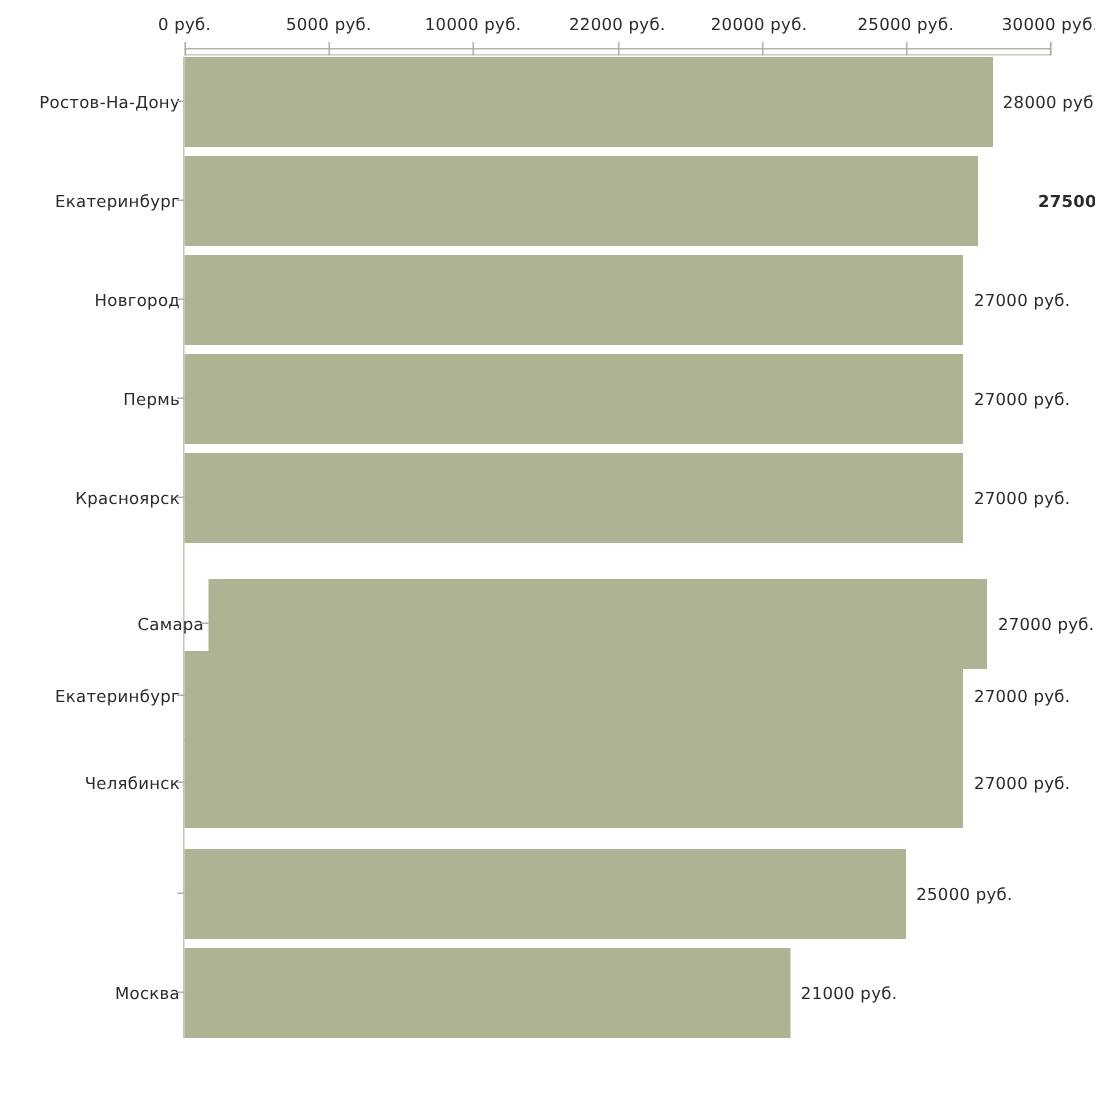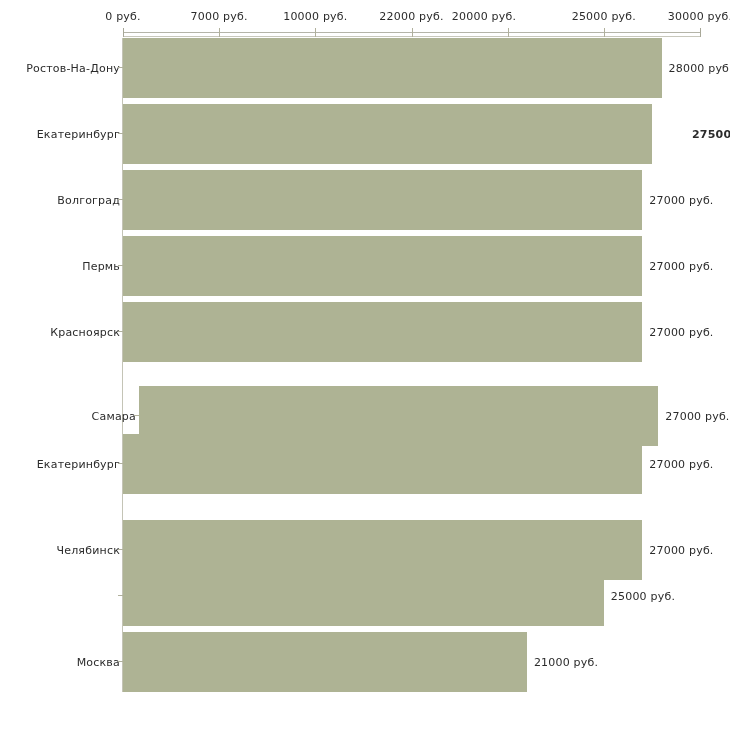--- a/index.html
+++ b/index.html
@@ -135,27 +135,27 @@
 
 <div id="chart-root">
 
   <div id="axis-area">
     <div class="axis-line"></div>
     <div class="axis-line-2"></div>
     <div id="ticks">
         <div class="tick tick-end" style="left: 123px;"></div>
         <div class="tick-label" style="left: 123px;">0 руб.</div>
         <div class="tick" style="left: 219.167px;"></div>
-        <div class="tick-label" style="left: 219.167px;">7000 руб.</div>
+        <div class="tick-label" style="left: 219.167px;">5000 руб.</div>
         <div class="tick" style="left: 315.333px;"></div>
         <div class="tick-label" style="left: 315.333px;">10000 руб.</div>
         <div class="tick" style="left: 411.5px;"></div>
         <div class="tick-label" style="left: 411.5px;">22000 руб.</div>
         <div class="tick" style="left: 507.667px;"></div>
-        <div class="tick-label" style="left: 484px;">20000 руб.</div>
+        <div class="tick-label" style="left: 506px;">20000 руб.</div>
         <div class="tick" style="left: 603.833px;"></div>
         <div class="tick-label" style="left: 603.833px;">25000 руб.</div>
         <div class="tick tick-end" style="left: 700px;"></div>
         <div class="tick-label" style="left: 700px;">30000 руб.</div>
       </div>
   </div>
 
   <div id="plot-area">
     <div class="vaxis" style="height: 654px;"></div>
     <div id="rows">
@@ -165,21 +165,21 @@
           <div class="bar" style="width: 538.533px; background: rgb(174, 179, 148);"></div>
           <div class="bar-value" style="left: 668.533px;">28000 руб.</div>
         </div>
         <div class="row" style="top: 66px;">
           <div class="cat-label">Екатеринбург</div>
           <div class="cat-tick"></div>
           <div class="bar" style="width: 528.917px; background: rgb(174, 179, 148);"></div>
           <div class="bar-value" style="left: 692px; font-weight: bold;">27500 руб.</div>
         </div>
         <div class="row" style="top: 132px;">
-          <div class="cat-label">Волгоград</div>
+          <div class="cat-label">Новгород</div>
           <div class="cat-tick"></div>
           <div class="bar" style="width: 519.3px; background: rgb(174, 179, 148);"></div>
           <div class="bar-value" style="left: 649.3px;">27000 руб.</div>
         </div>
         <div class="row" style="top: 198px;">
           <div class="cat-label">Пермь</div>
           <div class="cat-tick"></div>
           <div class="bar" style="width: 519.3px; background: rgb(174, 179, 148);"></div>
           <div class="bar-value" style="left: 649.3px;">27000 руб.</div>
         </div>
@@ -194,21 +194,21 @@
           <div class="cat-tick"></div>
           <div class="bar" style="width: 519.3px; background: rgb(174, 179, 148);"></div>
           <div class="bar-value" style="left: 649.3px;">27000 руб.</div>
         </div>
         <div class="row" style="top: 396px;">
           <div class="cat-label">Екатеринбург</div>
           <div class="cat-tick"></div>
           <div class="bar" style="width: 519.3px; background: rgb(174, 179, 148);"></div>
           <div class="bar-value" style="left: 649.3px;">27000 руб.</div>
         </div>
-        <div class="row" style="top: 482px; text-align: right;">
+        <div class="row" style="top: 454px; text-align: right;">
           <div class="cat-label">Челябинск</div>
           <div class="cat-tick"></div>
           <div class="bar" style="width: 519.3px; background: rgb(174, 179, 148);"></div>
           <div class="bar-value" style="left: 649.3px;">27000 руб.</div>
         </div>
         <div class="row" style="top: 528px;">
           <div class="cat-tick"></div>
           <div class="bar" style="width: 480.833px; background: rgb(174, 179, 148);"></div>
           <div class="bar-value" style="left: 610.833px;">25000 руб.</div>
         </div>

